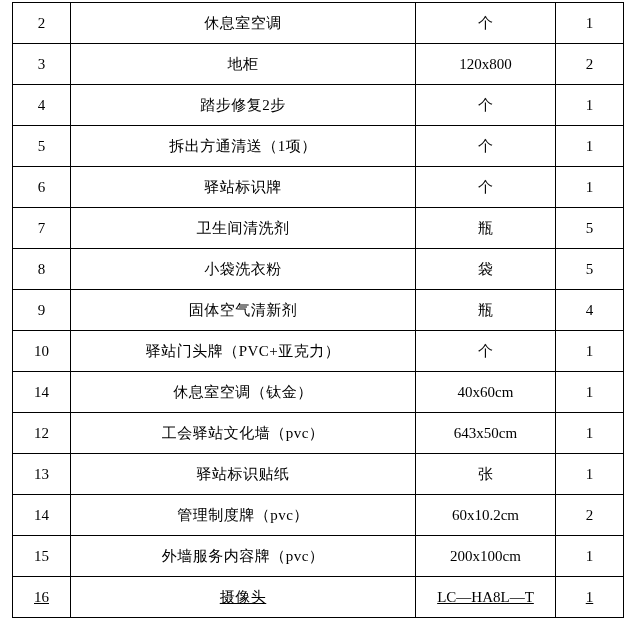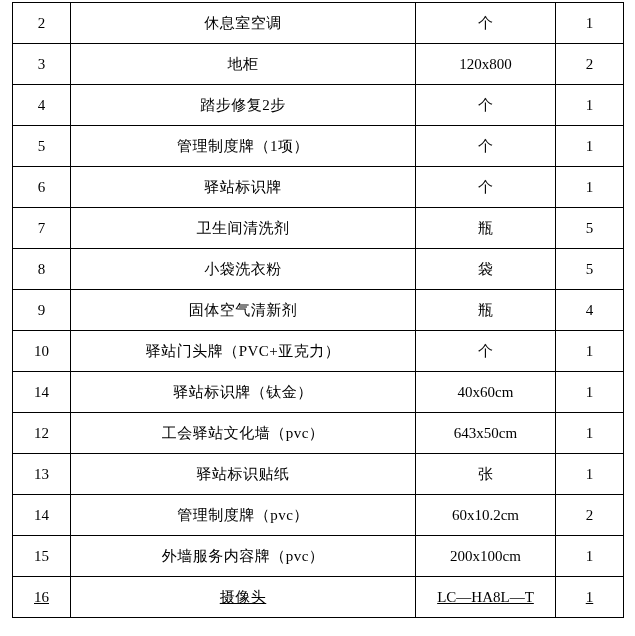--- a/index.html
+++ b/index.html
@@ -94,21 +94,21 @@
         <td class="cell-qty">2</td>
       </tr>
       <tr>
         <td class="cell-no">4</td>
         <td class="cell-name">踏步修复2步</td>
         <td class="cell-spec">个</td>
         <td class="cell-qty">1</td>
       </tr>
       <tr>
         <td class="cell-no">5</td>
-        <td class="cell-name">管理制度牌（1项）</td>
+        <td class="cell-name">拆出方通清送（1项）</td>
         <td class="cell-spec">个</td>
         <td class="cell-qty">1</td>
       </tr>
       <tr>
         <td class="cell-no">6</td>
         <td class="cell-name">驿站标识牌</td>
         <td class="cell-spec">个</td>
         <td class="cell-qty">1</td>
       </tr>
       <tr>
@@ -130,21 +130,21 @@
         <td class="cell-qty">4</td>
       </tr>
       <tr>
         <td class="cell-no">10</td>
         <td class="cell-name">驿站门头牌（PVC+亚克力）</td>
         <td class="cell-spec">个</td>
         <td class="cell-qty">1</td>
       </tr>
       <tr>
         <td class="cell-no">14</td>
-        <td class="cell-name">驿站标识牌（钛金）</td>
+        <td class="cell-name">休息室空调（钛金）</td>
         <td class="cell-spec">40x60cm</td>
         <td class="cell-qty">1</td>
       </tr>
       <tr>
         <td class="cell-no">12</td>
         <td class="cell-name"><span class="squiggle">工会驿站文化墙（pvc）</span></td>
         <td class="cell-spec">643x50cm</td>
         <td class="cell-qty">1</td>
       </tr>
       <tr>

